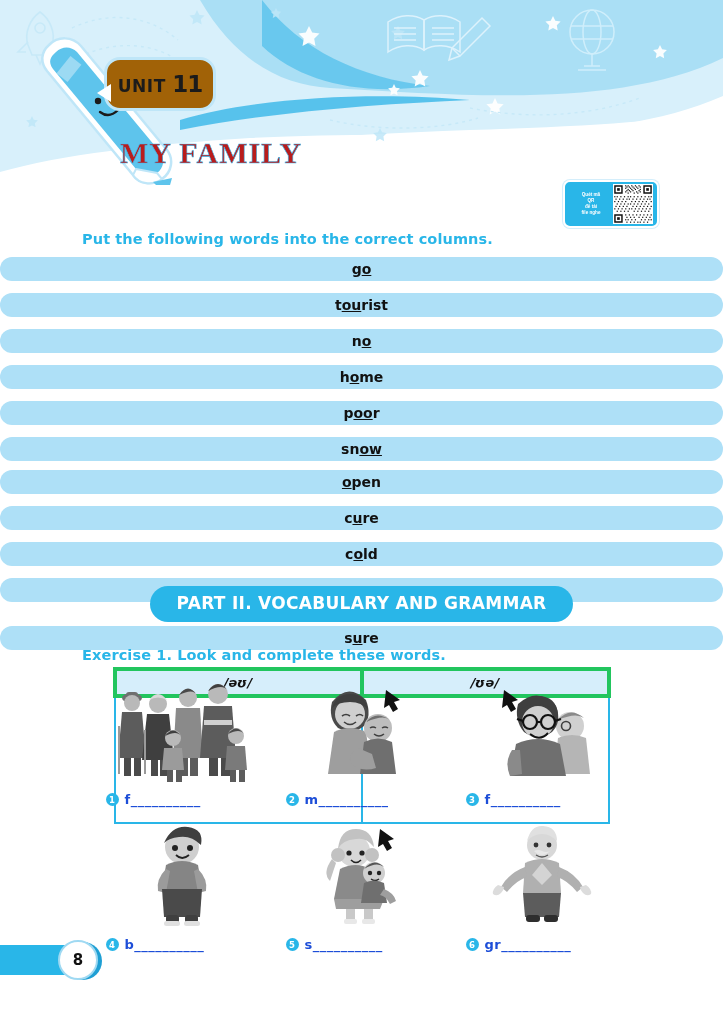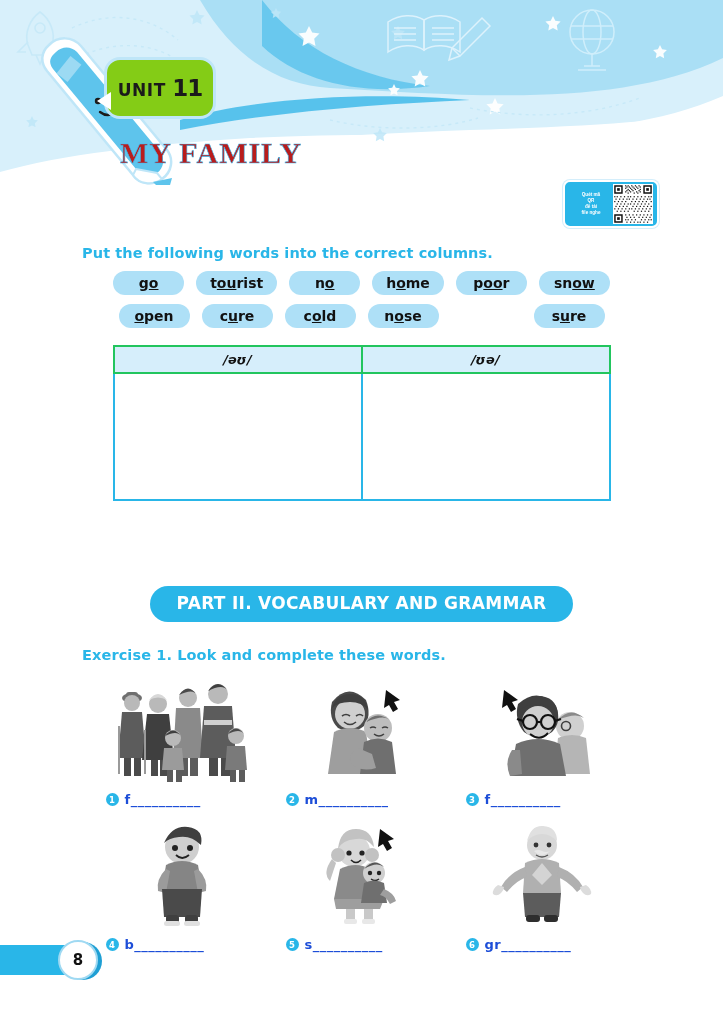--- a/index.html
+++ b/index.html
@@ -14,22 +14,22 @@
   
   .header {
     position: absolute; top: 0; left: 0;
     width: 723px; height: 185px;
     overflow: hidden;
   }
   .header-svg { position: absolute; top: 0; left: 0; }
 
   .unit-badge {
     position: absolute; left: 104px; top: 57px;
-    width: 112px; height: 62px;
-    background: #84cc16;
+    width: 112px; height: 54px;
+    background: #a16207;
     border: 3px solid #bfe6f8;
     border-radius: 16px;
     display: flex; align-items: center; justify-content: center;
   }
   .unit-badge:after {
     content: ""; position: absolute;
     left: -10px; bottom: 6px;
     width: 0; height: 0;
     border-top: 9px solid transparent;
     border-bottom: 9px solid transparent;
@@ -96,20 +96,21 @@
     font-size: 14.5px;
     letter-spacing: 0.1px;
   }
 
   
   .pill-row {
     display: flex;
     justify-content: center;
     gap: 12px;
     margin-top: 9px;
+    flex-direction: column;
   }
   .pill {
     background: #aee0f7;
     border-radius: 16px;
     min-width: 71px;
     height: 24px;
     display: flex; align-items: center; justify-content: center;
     padding: 0 14px;
     font-family: "DejaVu Sans", sans-serif;
     font-weight: bold;
@@ -121,21 +122,21 @@
 
   
   .phon-table {
     width: 498px;
     margin: 17px auto 0 auto;
     border-collapse: collapse;
     table-layout: fixed;
   }
   .phon-table th {
     background: #d6eefb;
-    border: 2px solid #22c55e;
+    border: 4px solid #22c55e;
     height: 27px;
     font-family: "DejaVu Sans", sans-serif;
     font-style: italic;
     font-weight: bold;
     font-size: 13px;
     color: #111111;
   }
   .phon-table td {
     border: 2px solid #29b6e8;
     height: 127px;
@@ -427,21 +428,21 @@
       <rect x="20" y="31" width="1" height="1"></rect>
         <rect x="22" y="31" width="1" height="1"></rect>
         <rect x="25" y="31" width="1" height="1"></rect>
       <rect x="28" y="31" width="1" height="1"></rect>
     </g>
   </svg>
 </div>
 
 <div style="position:absolute; left:0; top:224px; width:723px;">
 
-  <div style="padding-left:82px; margin-top:20px;">
+  <div style="padding-left:82px; margin-top:6px;">
     <span class="instruction">Put the following words into the correct columns.</span>
   </div>
 
   <div class="pill-row">
     <div class="pill">
         <span>g<u>o</u></span>
       </div>
     <div class="pill">
         <span>t<u>ou</u>rist</span>
       </div>

